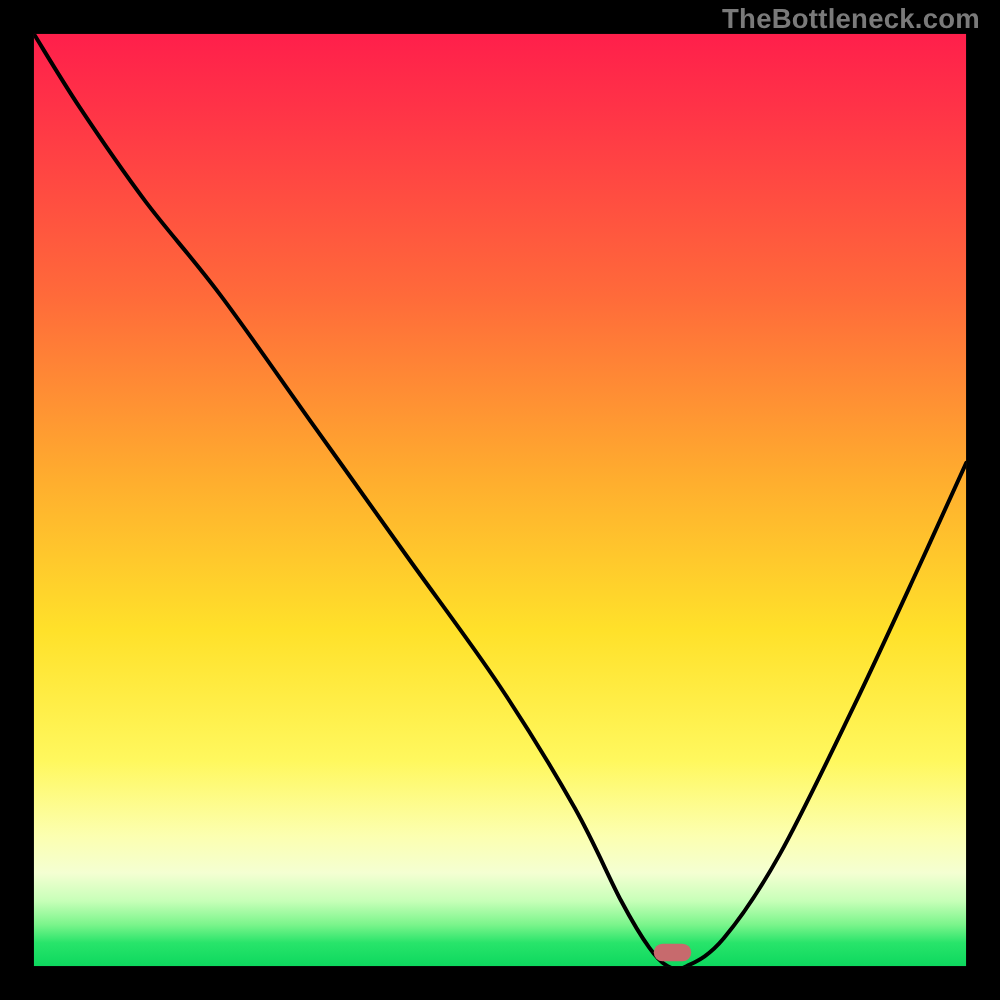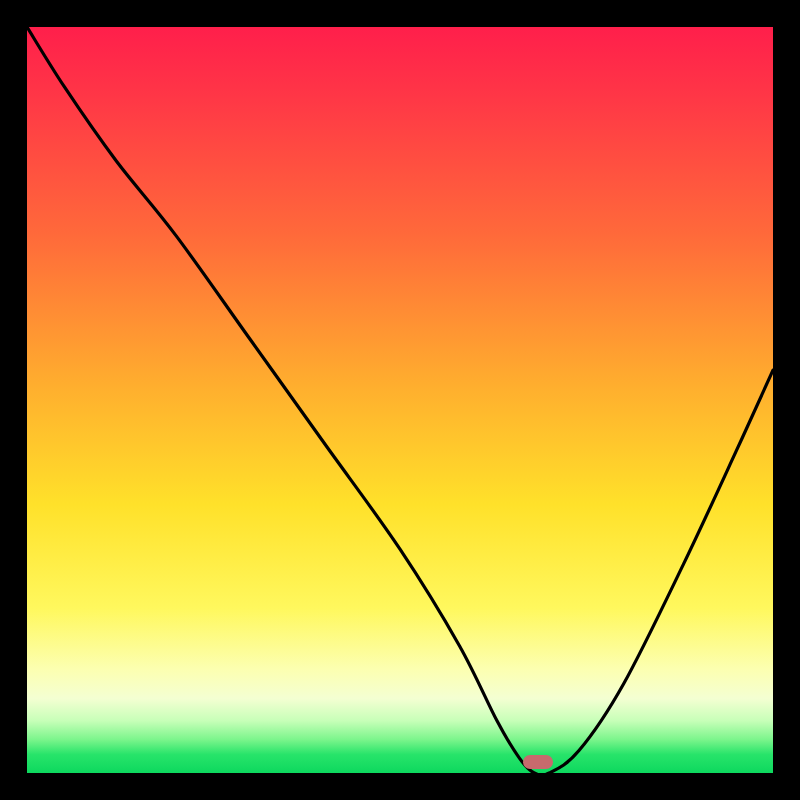--- a/index.html
+++ b/index.html
@@ -71,20 +71,21 @@
     border-radius: 7px;
     background: #c76a6d;
     transform: translate(-50%, -50%);
   }
 </style>
 </head>
 <body>
 
 <div class="frame">
 
+  <div class="watermark">TheBottleneck.com</div>
 
   <div class="plot-area">
     <div class="gradient"></div>
 
     <svg class="curve" viewBox="0 0 746 746" preserveAspectRatio="none">
       <path id="curve-path" fill="none" stroke="#000000" stroke-width="3.2" stroke-linecap="round" stroke-linejoin="round" d="M 0.0 0.0 C 6.2 9.9, 22.4 37.3, 37.3 59.7 C 52.2 82.1, 70.9 109.4, 89.5 134.3 C 108.2 159.1, 126.8 179.0, 149.2 208.9 C 171.6 238.7, 198.9 278.5, 223.8 313.3 C 248.7 348.1, 273.5 382.9, 298.4 417.8 C 323.3 452.6, 350.6 488.6, 373.0 522.2 C 395.4 555.8, 416.5 590.6, 432.7 619.2 C 448.8 647.8, 460.0 675.1, 470.0 693.8 C 479.9 712.4, 486.1 722.4, 492.4 731.1 C 498.6 739.8, 502.3 743.5, 507.3 746.0 C 512.3 748.5, 514.7 749.7, 522.2 746.0 C 529.7 742.3, 539.6 738.5, 552.0 723.6 C 564.5 708.7, 579.4 687.6, 596.8 656.5 C 614.2 625.4, 637.8 575.7, 656.5 537.1 C 675.1 498.6, 693.8 457.5, 708.7 425.2 C 723.6 392.9, 739.8 356.8, 746.0 343.2"></path>
     </svg>
 
     <div id="marker" class="marker" style="left: 511.01px; top: 734.81px; background: rgb(199, 106, 109);"></div>
   </div>

